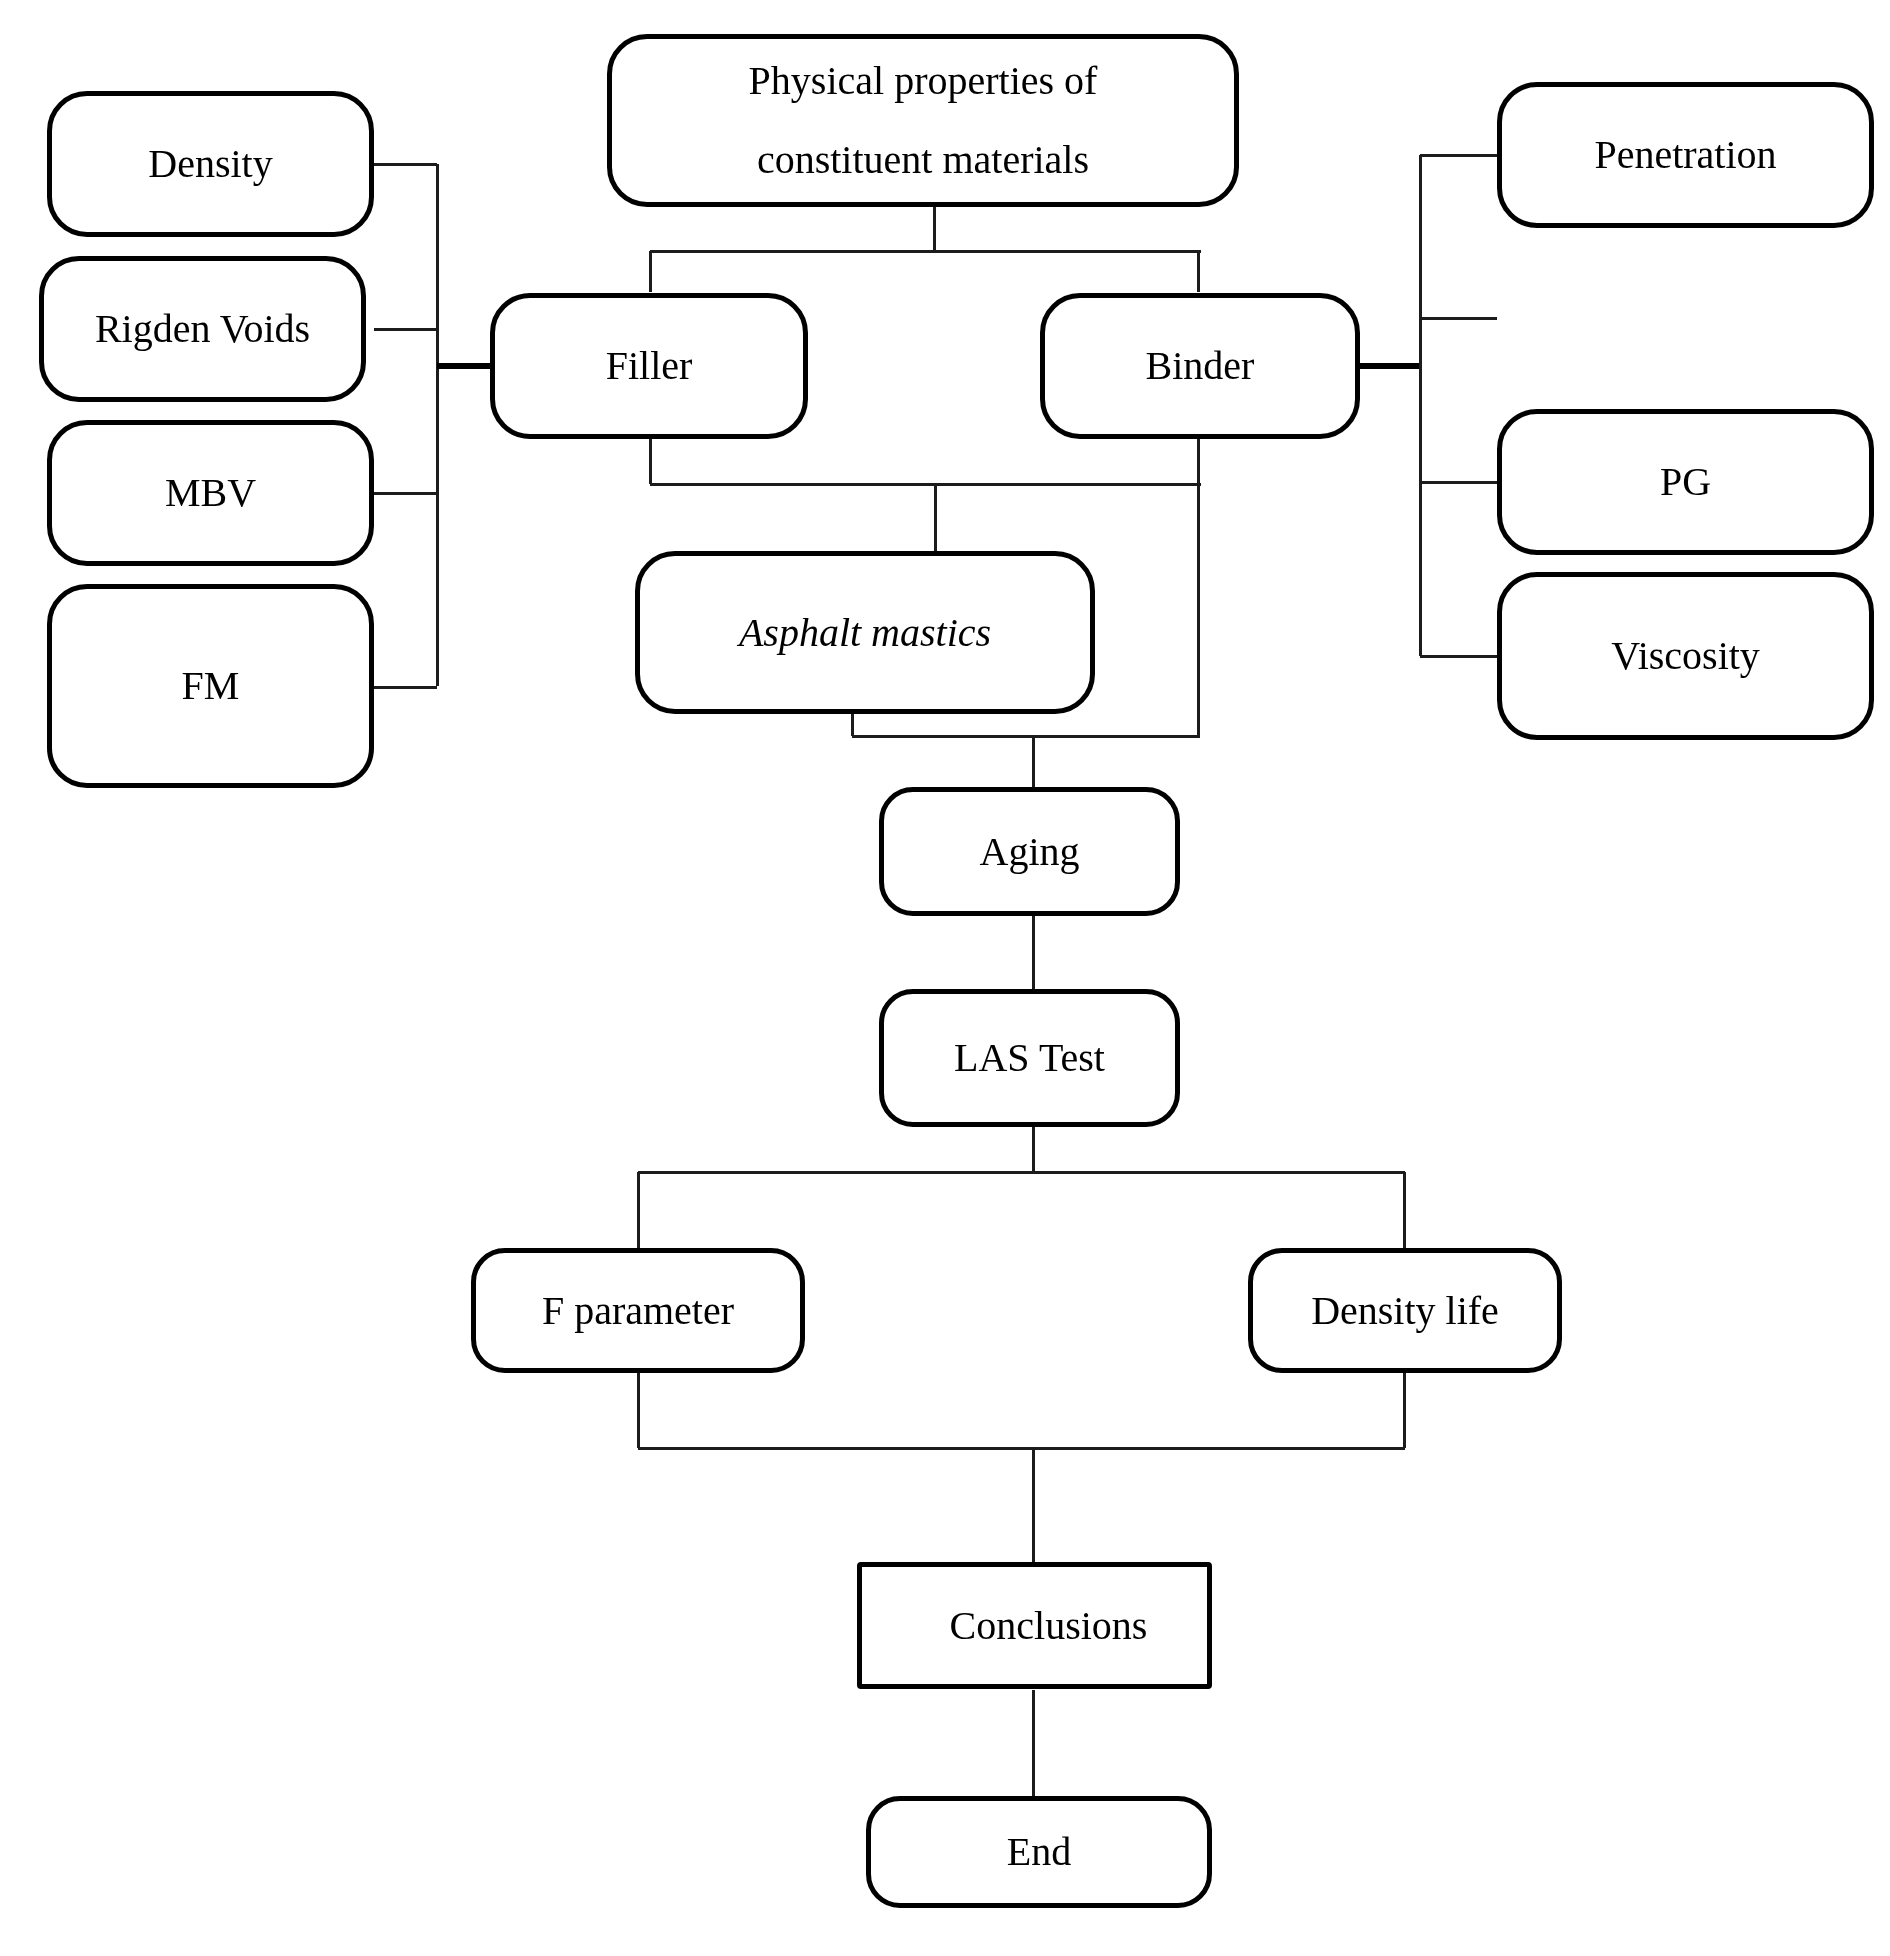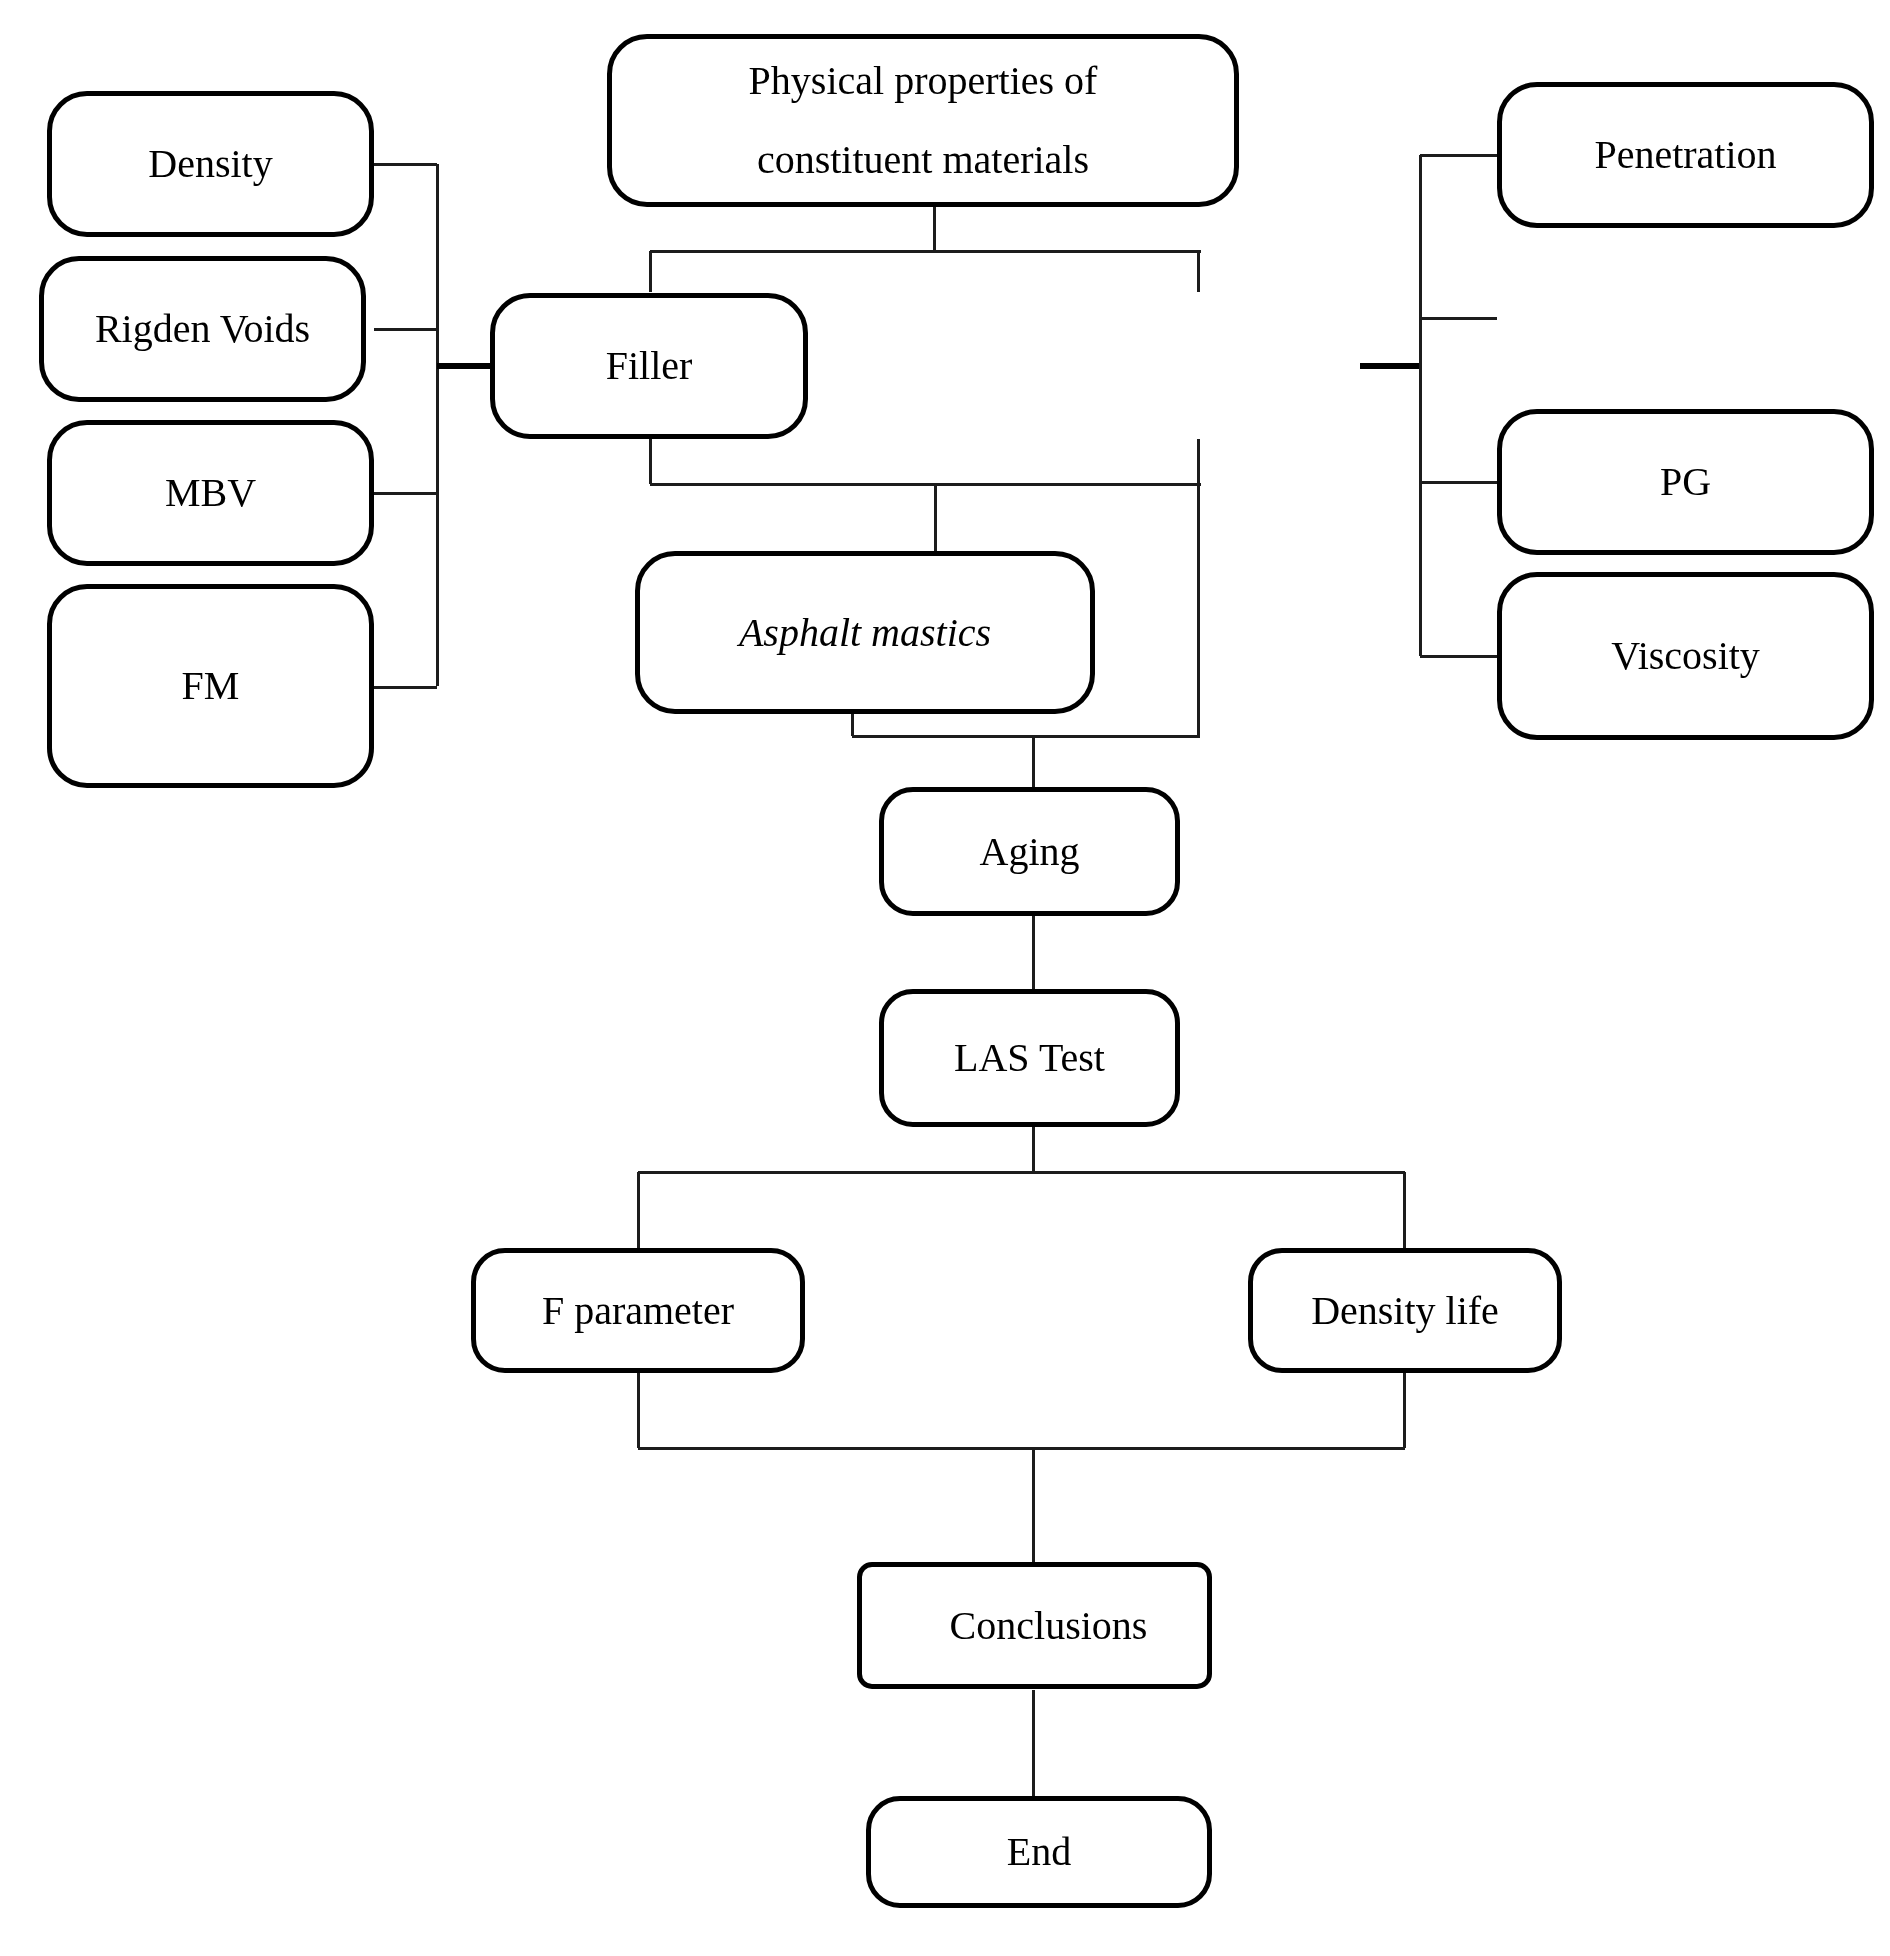--- a/index.html
+++ b/index.html
@@ -40,21 +40,21 @@
   #n-binder     {left:1040px; top:293px;  width:320px; height:146px;}
   #n-penetration{left:1497px; top:82px;   width:377px; height:146px;}
   #n-softening  {left:1497px; top:245px;  width:377px; height:146px;}
   #n-pg         {left:1497px; top:409px;  width:377px; height:146px;}
   #n-viscosity  {left:1497px; top:572px;  width:377px; height:168px;}
   #n-asphalt    {left:635px;  top:551px;  width:460px; height:163px;font-style:italic;}
   #n-aging      {left:879px; top:787px;  width:301px; height:129px; border-radius:34px;}
   #n-las        {left:879px; top:989px; width:301px; height:138px; border-radius:34px;}
   #n-fparam     {left:471px;  top:1248px; width:334px; height:125px; border-radius:34px;}
   #n-fatigue    {left:1248px; top:1248px; width:314px; height:125px; border-radius:34px;}
-  #n-conclusions{left:857px;  top:1562px; width:355px; height:127px; border-radius:15px;padding-left:28px;}
+  #n-conclusions{left:857px;  top:1562px; width:355px; height:127px; border-radius:4px;padding-left:28px;}
   #n-end        {left:866px; top:1796px; width:346px; height:112px; border-radius:34px;}
 
   
   #e-top-stub      {left:933px; top:207px;  height:44px;}
   #e-top-split     {left:650px;  top:250px;  width:551px;}
   #e-filler-drop   {left:649px;  top:251px;  height:41px;}
   #e-binder-drop   {left:1197px; top:251px;  height:41px;}
 
   #e-left-bus      {left:436px;  top:164px;  height:522px;}
   #e-density-conn  {left:374px;  top:163px;  width:63px;}
@@ -108,20 +108,23 @@
   </div>
   <div class="node" id="n-mbv">
     <span class="lbl">MBV</span>
   </div>
   <div class="node" id="n-fm">
     <span class="lbl">FM</span>
   </div>
 
   <div class="node" id="n-filler">
     <span class="lbl">Filler</span>
+  </div>
+  <div class="node" id="n-binder">
+    <span class="lbl">Binder</span>
   </div>
 
   <div class="node" id="n-penetration">
     <span class="lbl">Penetration</span>
   </div>
   <div class="node" id="n-pg">
     <span class="lbl">PG</span>
   </div>
   <div class="node" id="n-viscosity">
     <span class="lbl">Viscosity</span>

